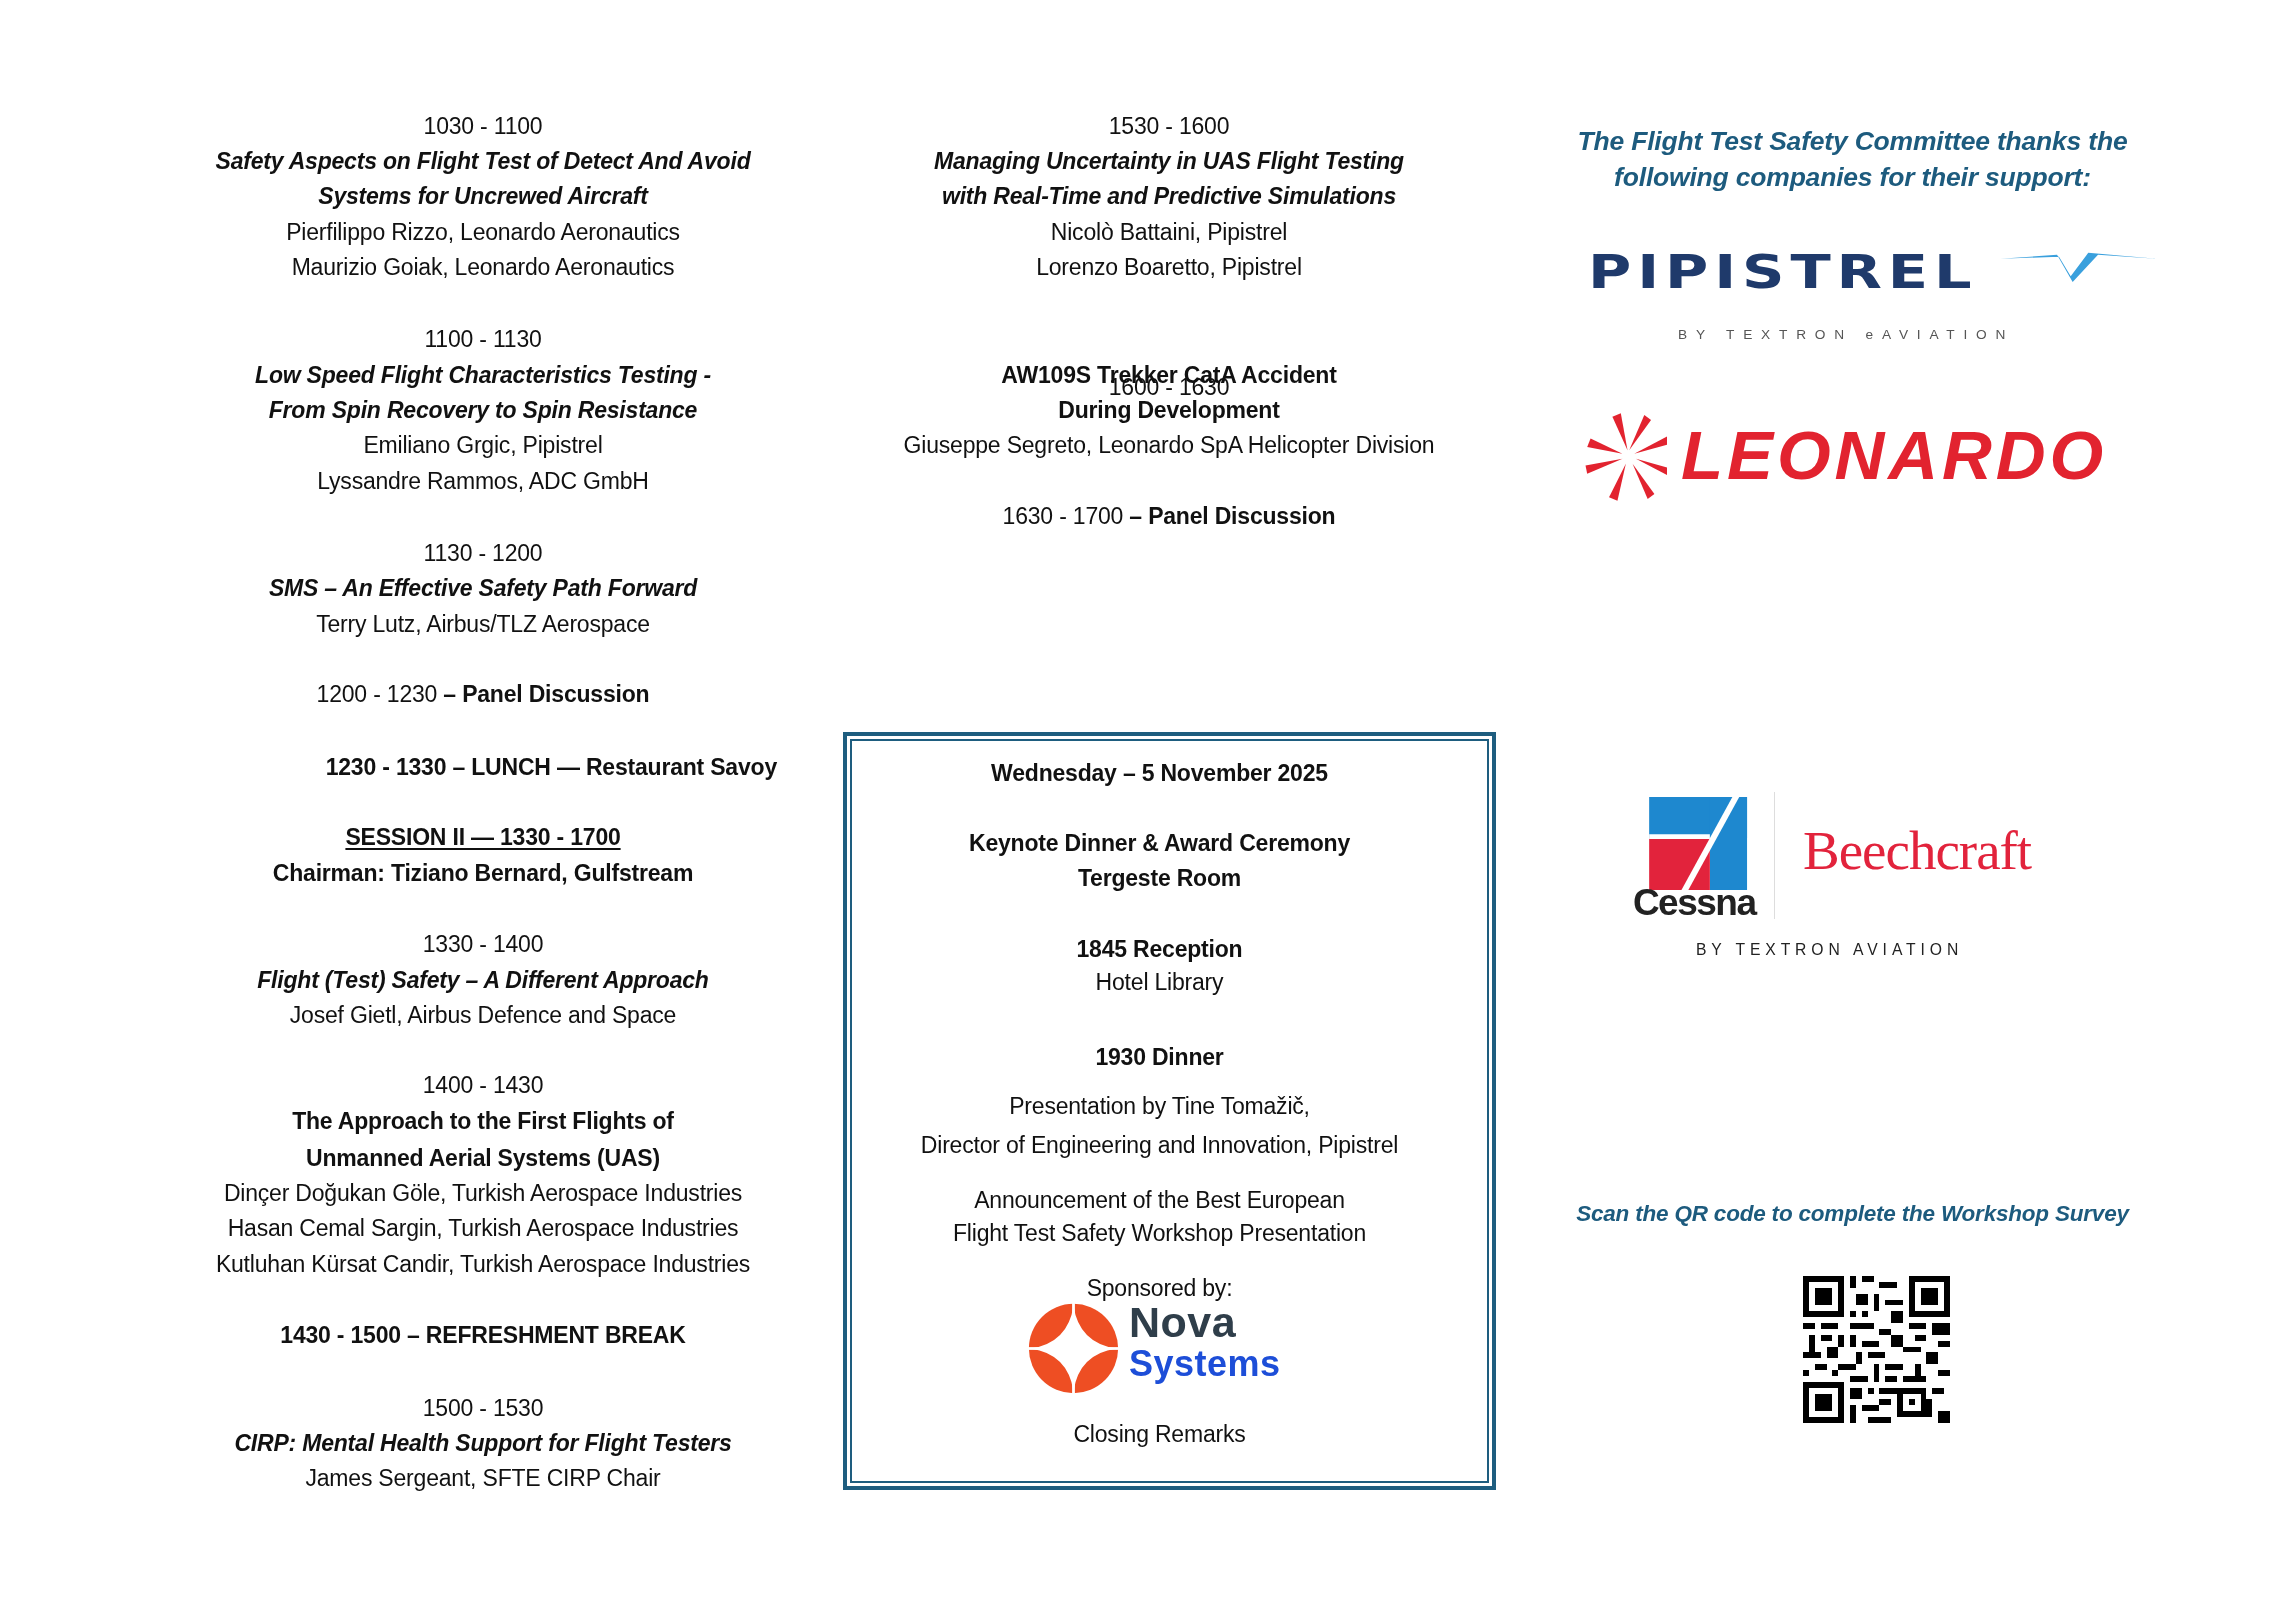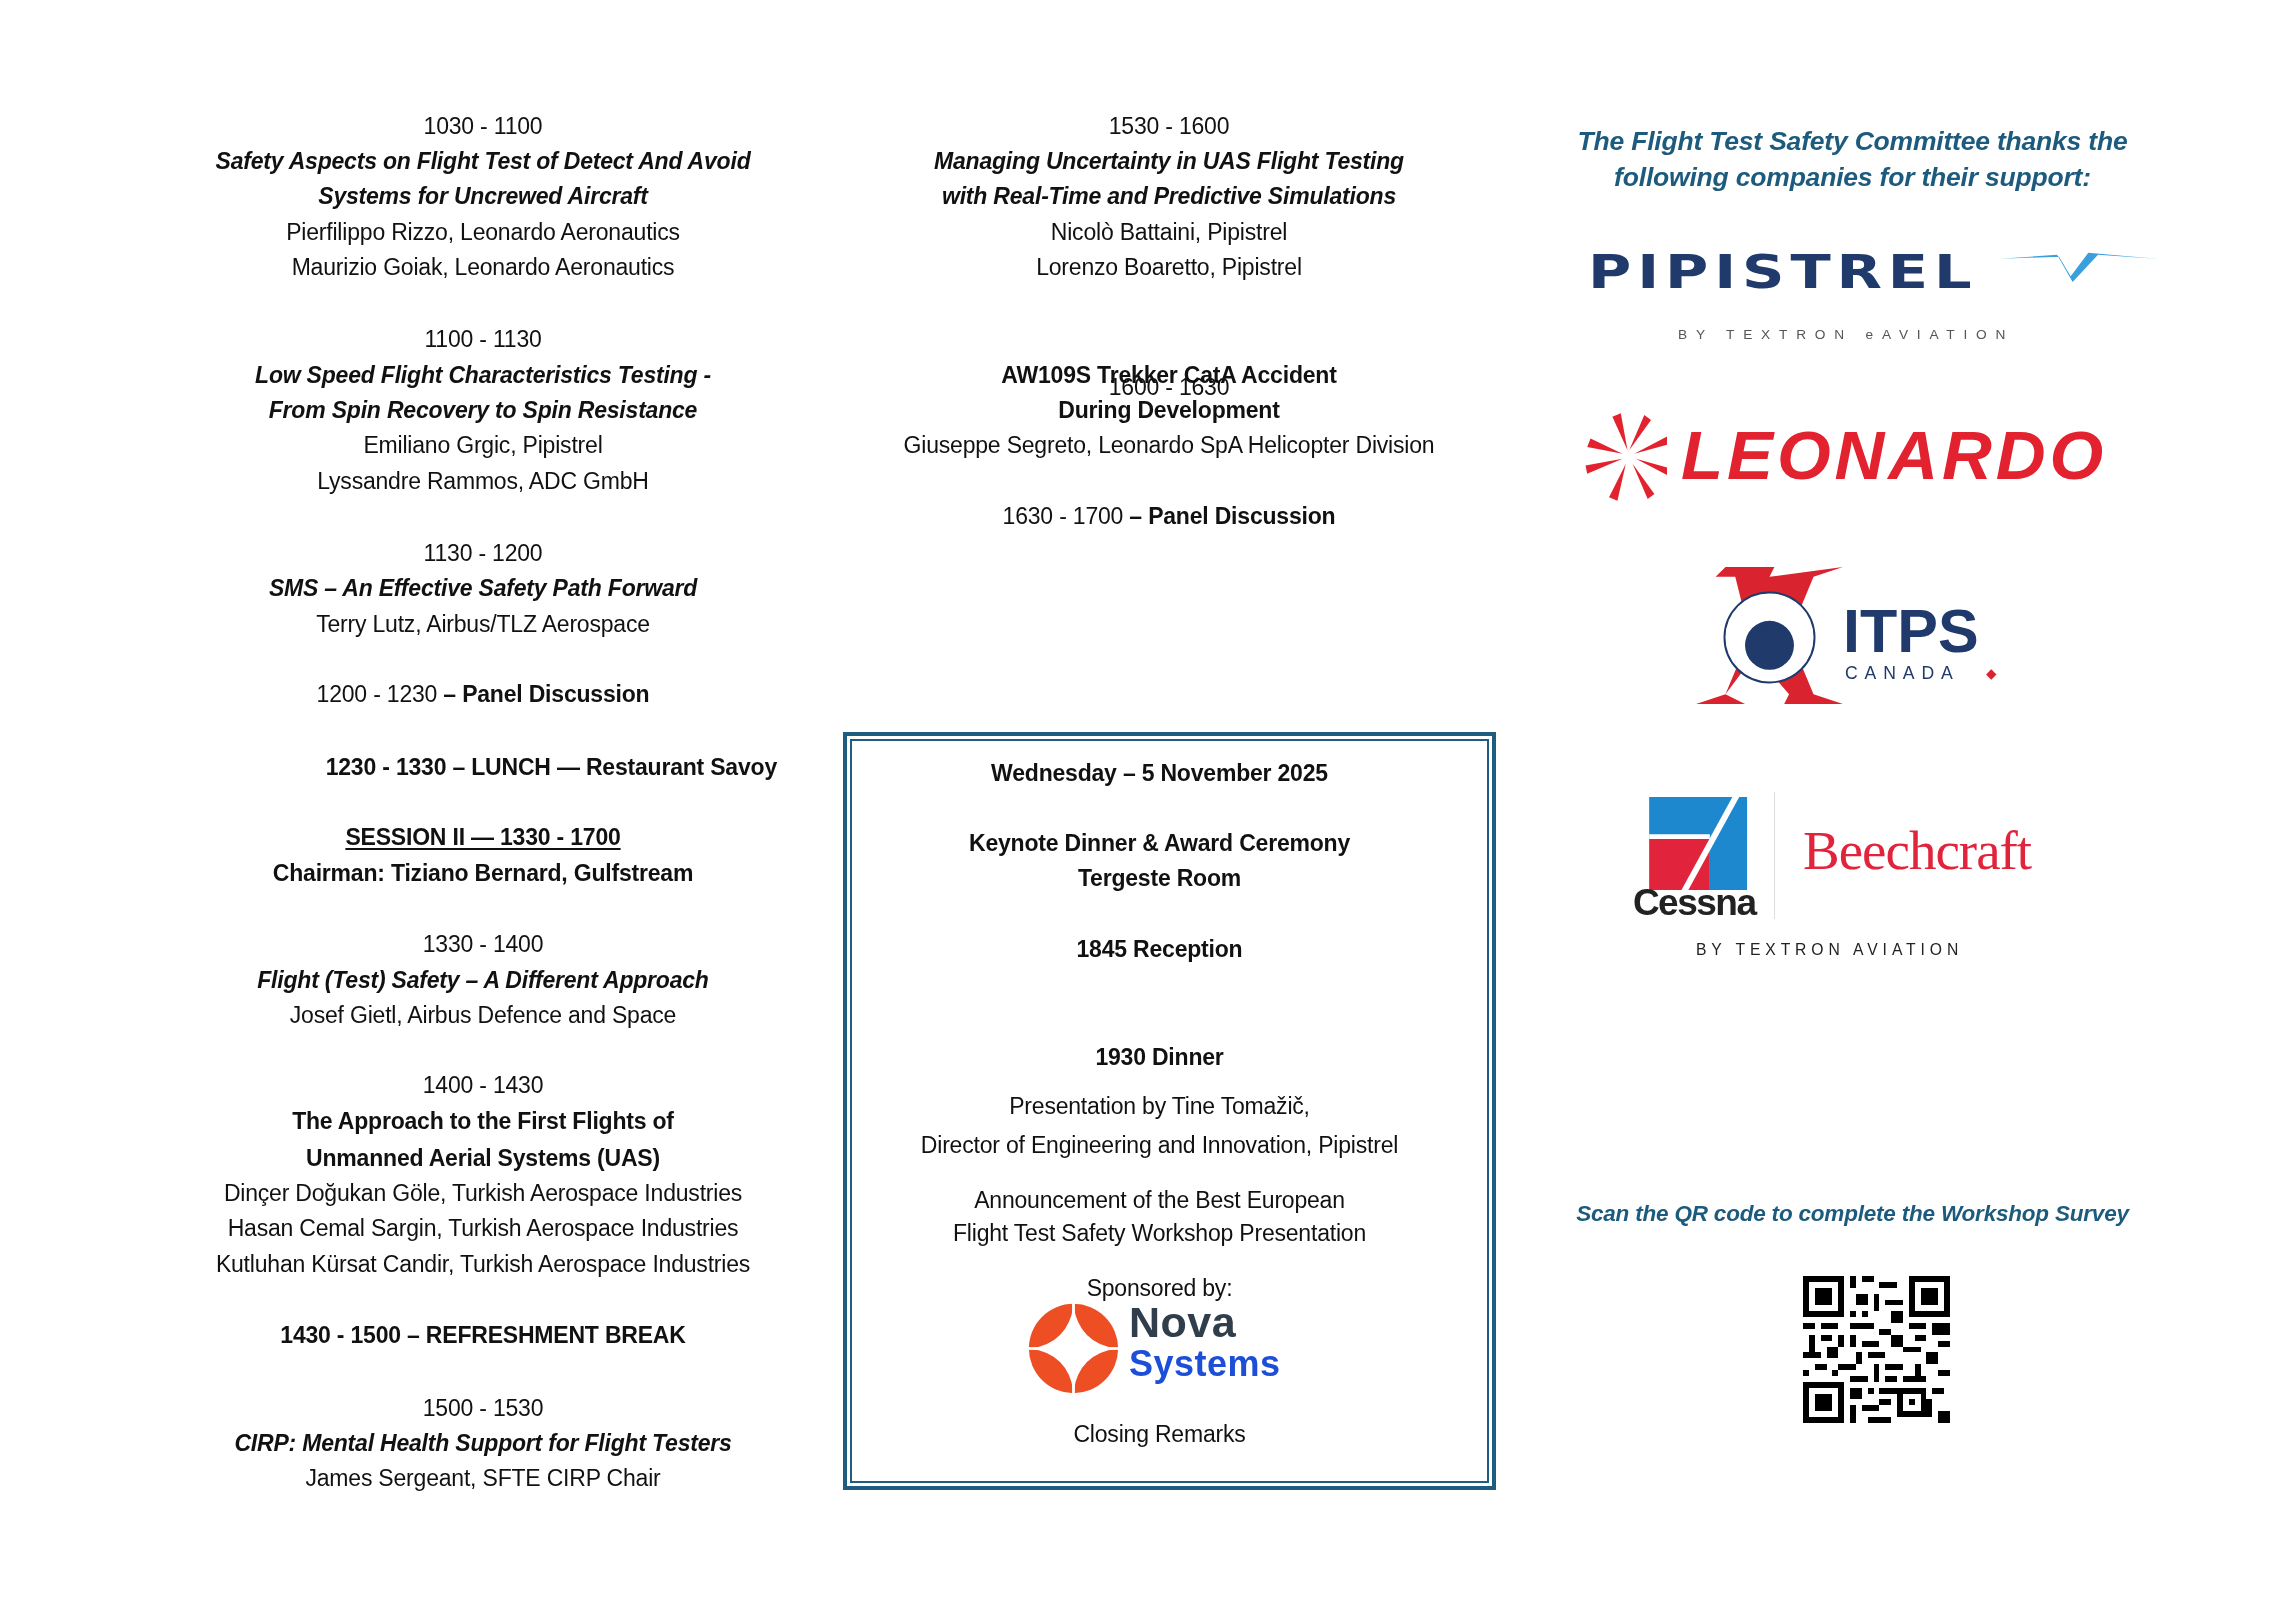--- a/index.html
+++ b/index.html
@@ -82,20 +82,21 @@
   </div>
 </div>
 
 <div class="box">
   <div class="box-inner"></div>
   <div class="col" style="left:0; top:0; width:625px; height:750px;">
     <div class="line b" style="top:19.6px;">Wednesday – 5 November 2025</div>
     <div class="line b" style="top:90px;">Keynote Dinner &amp; Award Ceremony</div>
     <div class="line b" style="top:125px;">Tergeste Room</div>
     <div class="line b" style="top:196px;">1845 Reception</div>
+    <div class="line" style="top:229px;">Hotel Library</div>
     <div class="line b" style="top:304px;">1930 Dinner</div>
     <div class="line" style="top:353px;">Presentation by Tine Tomažič,</div>
     <div class="line" style="top:392px;">Director of Engineering and Innovation, Pipistrel</div>
     <div class="line" style="top:447px;">Announcement of the Best European</div>
     <div class="line" style="top:480px;">Flight Test Safety Workshop Presentation</div>
     <div class="line" style="top:514px;margin-top:21px;">Sponsored by:</div>
 
     <div class="logo" style="left:180px; top:564px; width:284px; height:98px;">
       <svg width="93" height="93" viewBox="0 0 100 100" style="position:absolute; left:0; top:2px;">
         <circle cx="50" cy="50" r="48" fill="#ee4e23"></circle>
@@ -132,31 +133,20 @@
         <path d="M4 8 L30 44 L22 50 Z"></path>
         <path d="M-4 8 L-14 52 L-24 48 Z"></path>
         <path d="M-8 2 L-50 20 L-52 10 Z"></path>
         <path d="M-8 -4 L-50 -12 L-46 -22 Z"></path>
         <path d="M-2 -8 L-20 -48 L-10 -52 Z"></path>
       </g>
     </svg>
     <div style="position:absolute; left:98px; top:9.8px; font-style:italic; font-weight:bold; font-size:69px; letter-spacing:3.9px; color:#e2232f; line-height:71px;">LEONARDO</div>
   </div>
 
-  <div class="logo" style="left:167px; top:567px; width:333px; height:137px;">
-    <svg width="147" height="137" viewBox="0 0 150 140" style="position:absolute; left:0; top:0;">
-      <path d="M30 0 L80 0 L75 10 L150 0 L120 10 L95 70 L120 130 L150 140 L90 140 L95 130 L60 90 L30 130 L50 140 L0 140 L30 130 L55 70 L40 10 L20 10 Z" fill="#d9232e"></path>
-      <circle cx="75" cy="72" r="46" fill="#fff" stroke="#1f3a6b" stroke-width="2"></circle>
-      <circle cx="75" cy="80" r="25" fill="#1f3a6b"></circle>
-      <path d="M58 62 L75 56 L92 62 L75 66 Z" fill="#1f3a6b"></path>
-    </svg>
-    <div style="position:absolute; left:147px; top:35px; font-weight:bold; font-size:61px; color:#1f3a6b; line-height:59px;">ITPS</div>
-    <div style="position:absolute; left:149px; top:96px; font-size:17.6px; letter-spacing:6.9px; color:#1f3a6b;">CANADA</div>
-    <div style="position:absolute; left:290px; top:98px; color:#d9232e; font-size:13.7px;">◆</div>
-  </div>
 
   <div class="logo" style="left:98px; top:792px; width:451px; height:176px;">
     <svg width="108" height="93" viewBox="0 0 110 95" style="position:absolute; left:21.6px; top:4.9px;">
       <rect x="0" y="0" width="100" height="42" fill="#1e88cf"></rect>
       <rect x="62" y="0" width="38" height="95" fill="#1e88cf"></rect>
       <rect x="0" y="42" width="62" height="53" fill="#e2233c"></rect>
       <path d="M85 0 L92 0 L40 95 L33 95 Z" fill="#fff"></path>
       <path d="M0 38 L62 38 L62 43 L0 43 Z" fill="#fff"></path>
     </svg>
     <div style="position:absolute; left:5.9px; top:90px; font-weight:bold; font-size:37px; color:#222; letter-spacing:-1.5px;">Cessna</div>

